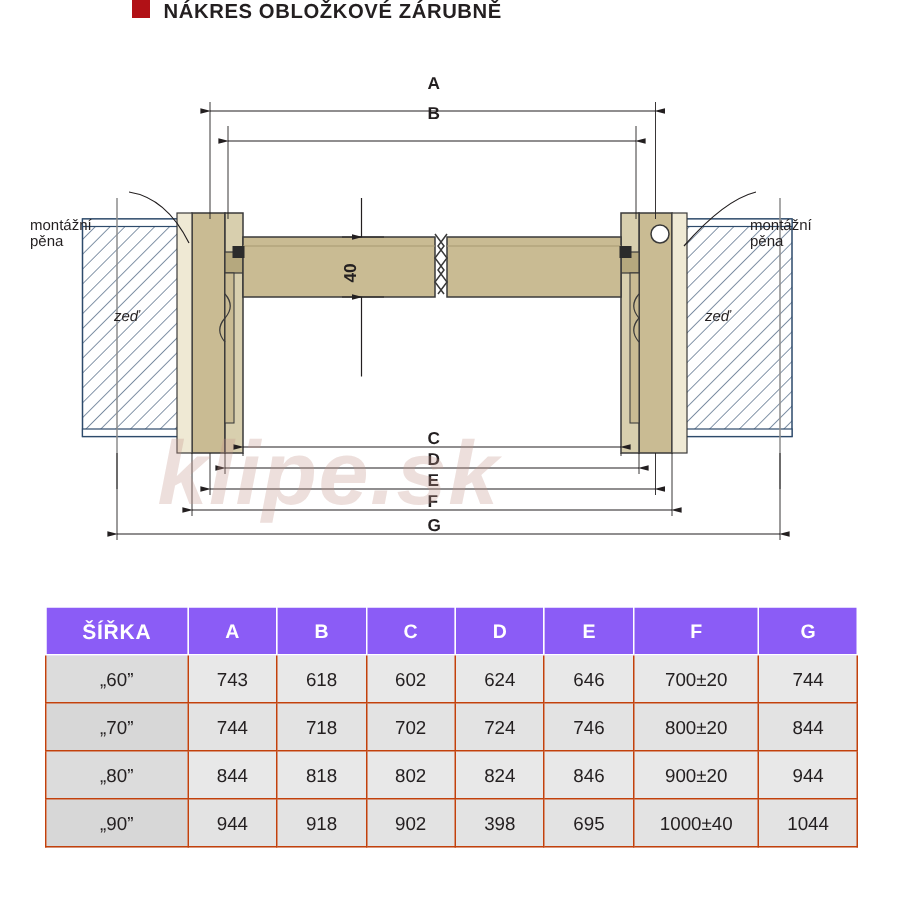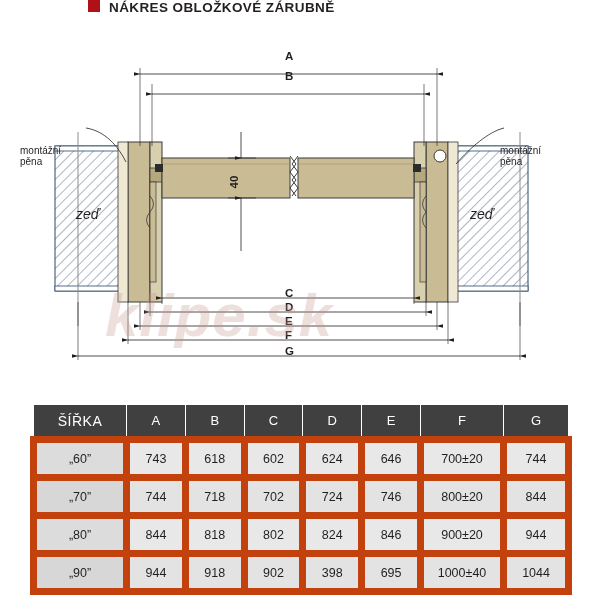--- a/index.html
+++ b/index.html
@@ -60,21 +60,21 @@
 
   .dimlabel {
     position: absolute;
     font-size: 11.5px;
     font-weight: bold;
     color: #231f20;
   }
 
   .wall-label {
     position: absolute;
-    font-size: 14px;
+    font-size: 10px;
     font-style: italic;
     color: #231f20;
   }
 
   .watermark {
     position: absolute;
     left: 105px;
     top: 245px;
     font-size: 60px;
     font-weight: bold;
@@ -97,34 +97,34 @@
     width: 542px;
     font-size: 12.5px;
   }
   th, td {
     border: 1px solid #ffffff;
     text-align: center;
     padding: 0;
     height: 31px;
   }
   thead th {
-    background: #404040;
+    background: #8b5cf6;
     color: #ffffff;
-    font-weight: normal;
+    font-weight: bold;
     font-size: 13px;
   }
   thead th.first-col {
     font-size: 14px;
     letter-spacing: 0.5px;
   }
   tbody td {
     background: #e8e8e8;
     color: #231f20;
     font-size: 12.5px;
-    border: 7px solid #c2410c;
+    border: 1px solid #c2410c;
     margin-top: 37px;
   }
   tbody td.first-col {
     background: #dcdcdc;
     font-weight: normal;
   }
   tbody tr:nth-child(even) td { background: #e3e3e3; }
   tbody tr:nth-child(even) td.first-col { background: #d7d7d7; }
   col.c0 { width: 98px; }
   col.c1, col.c2, col.c3, col.c4, col.c5 { width: 62px; }

